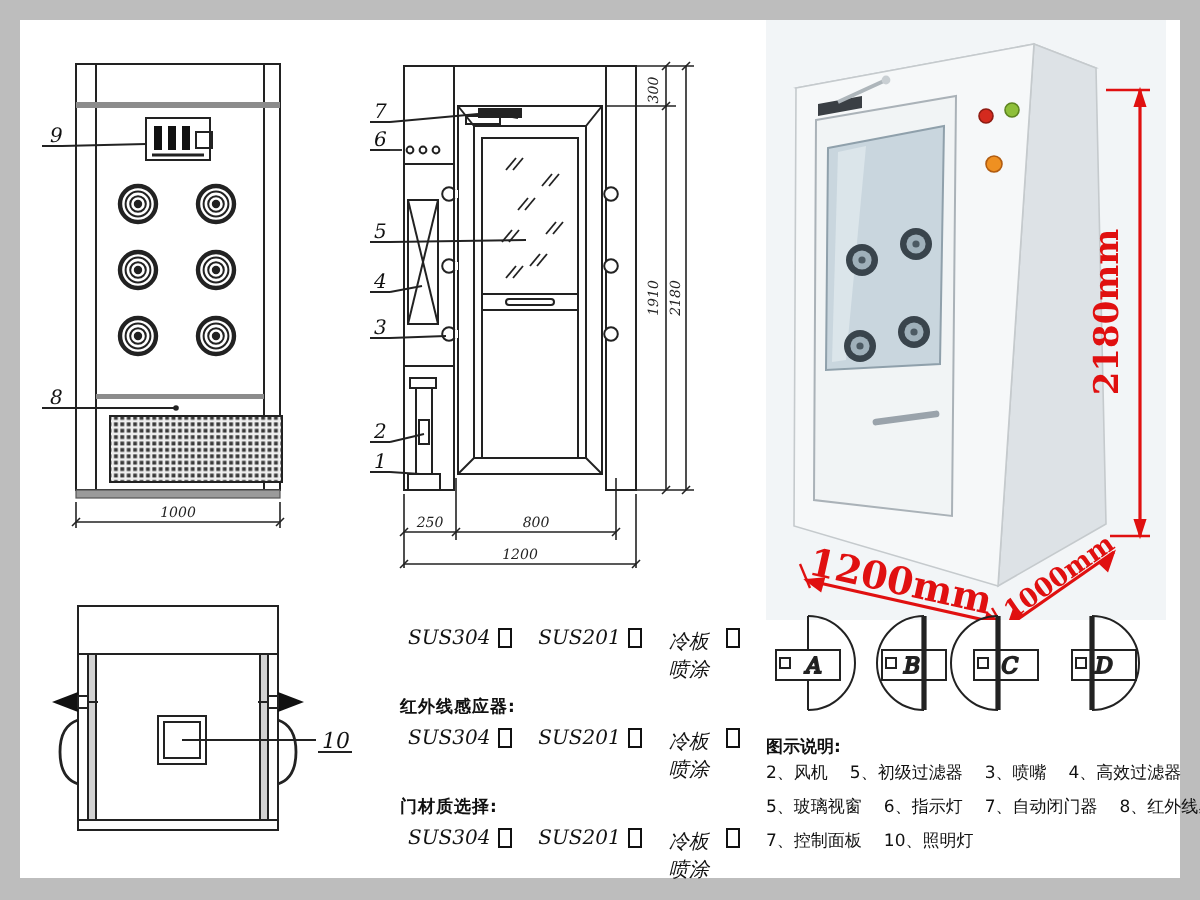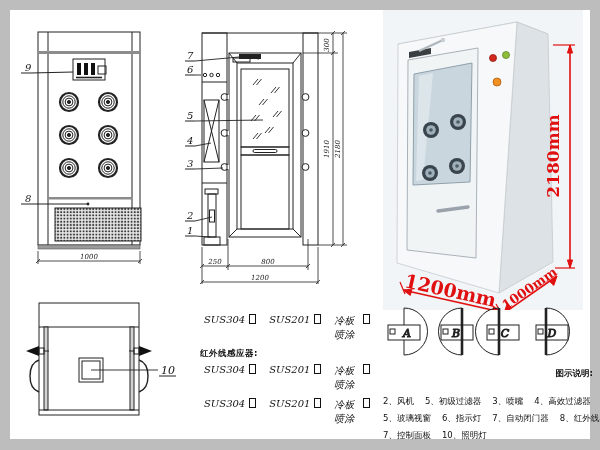--- a/index.html
+++ b/index.html
@@ -12,21 +12,21 @@
   .abs{position:absolute;}
   svg text{font-family:"DejaVu Serif",serif;}
   .callout{font:italic 10px "DejaVu Serif",serif;fill:#111;}
   .dimtxt{font:italic 7px "DejaVu Serif",serif;fill:#222;}
   .mat-block{position:absolute;left:198px;top:314px;width:185px;color:#111;}
   .mat-head{font:8.5px "DejaVu Sans",sans-serif;font-weight:bold;margin:3px 0 4px 2px;letter-spacing:.5px;}
   .mat-row{display:flex;align-items:flex-start;margin:0 0 6px 6px;font:italic 10px "DejaVu Serif",serif;}
   .mat-row .lbl{margin-right:4px;}
   .chk{display:inline-block;width:8px;height:8px;border:1.3px solid #111;margin-right:13px;background:#fff;}
   .legend-block{position:absolute;left:383px;top:368px;width:210px;color:#111;}
-  .legend-title{font:8.5px "DejaVu Sans",sans-serif;font-weight:bold;margin-bottom:16px;text-align:right;}
+  .legend-title{font:8.5px "DejaVu Sans",sans-serif;font-weight:bold;margin-bottom:1px;}
   .legend-line{display:flex;margin-bottom:5px;font:8.5px "DejaVu Sans",sans-serif;}
   .legend-line span{margin-right:11px;white-space:nowrap;}
 </style>
 </head>
 <body>
 
 <div class="page"></div>
 
 <svg class="abs" style="left:18px;top:25px" width="160" height="245" viewBox="0 0 160 245">
   <g stroke="#222" fill="none" stroke-width="1">
@@ -346,20 +346,21 @@
   </div>
   <div class="mat-head">红外线感应器:</div>
   <div class="mat-row">
     <span class="lbl">SUS304</span>
       <span class="chk"></span>
     <span class="lbl">SUS201</span>
       <span class="chk"></span>
     <span class="lbl">冷板喷涂</span>
       <span class="chk"></span>
   </div>
+  <div class="mat-head">门材质选择:</div>
   <div class="mat-row">
     <span class="lbl">SUS304</span>
       <span class="chk"></span>
     <span class="lbl">SUS201</span>
       <span class="chk"></span>
     <span class="lbl">冷板喷涂</span>
       <span class="chk"></span>
   </div>
 </div>
 

